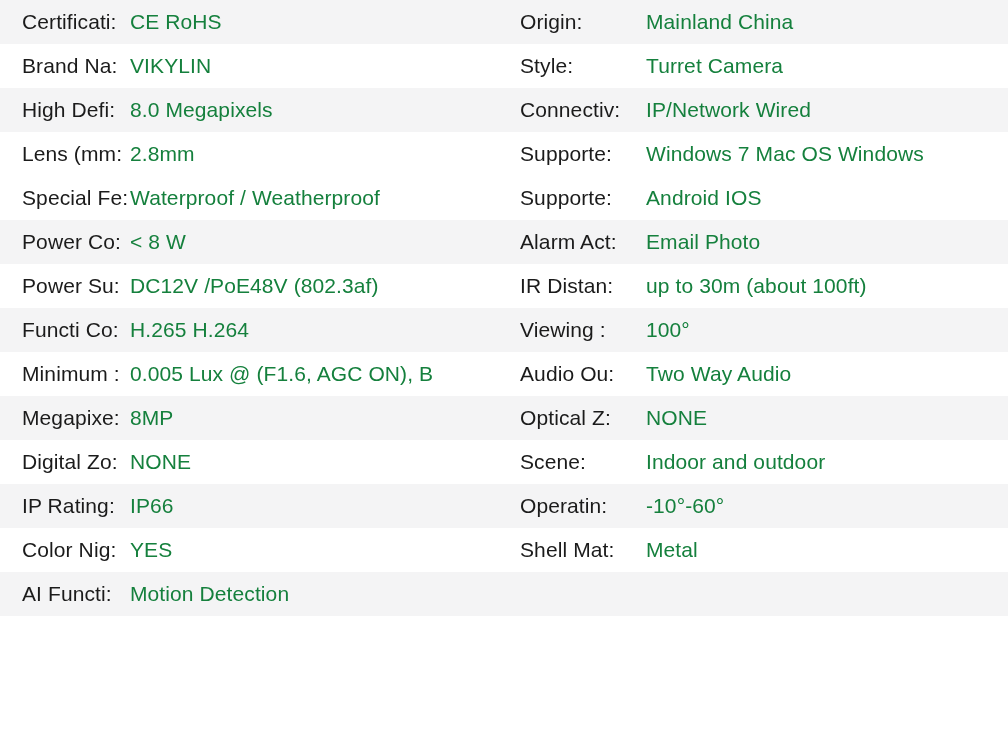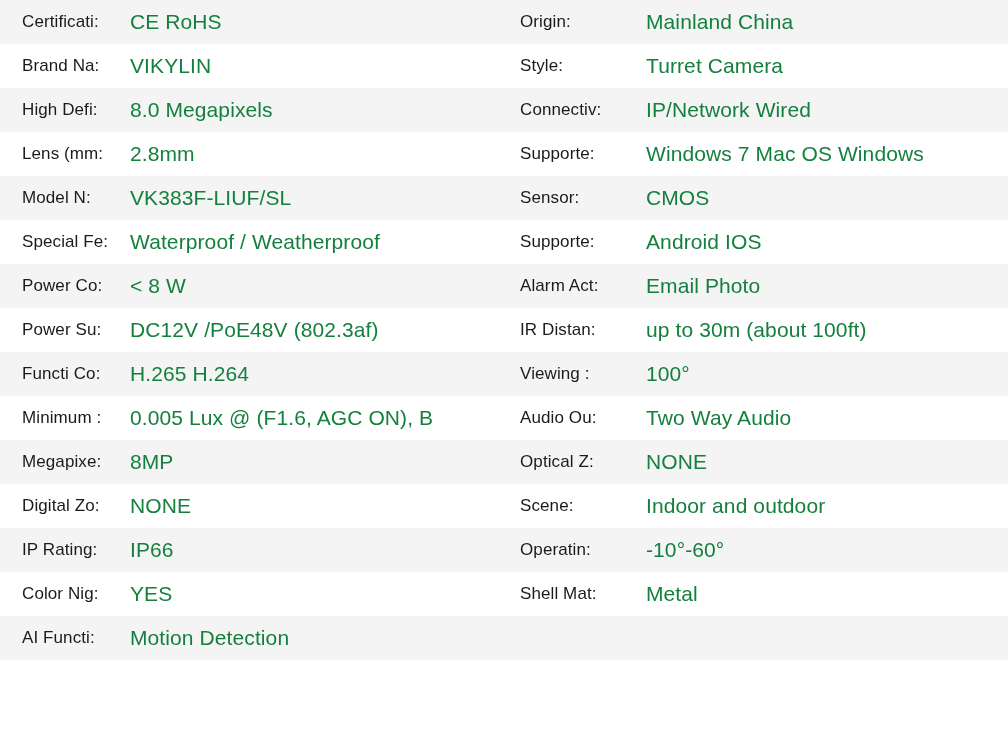--- a/index.html
+++ b/index.html
@@ -37,21 +37,21 @@
   }
 
   
   .col-left-label  { width: 128px;  }
   .col-left-value  { width: 376px;  }
   .col-right-label { width: 140px;  }
   .col-right-value { width: 364px;  }
 
   .label {
     display: block;
-    font-size: 17px;
+    font-size: 21px;
     line-height: 44px;
     color: #1b1b1b;
     font-weight: 400;
     letter-spacing: 0.1px;
     overflow: hidden;
     text-overflow: clip;
     white-space: nowrap;
   }
   .col-left-label .label  { padding-left: 22px; }
   .col-right-label .label { padding-left: 16px; }
@@ -124,34 +124,20 @@
         <td class="spec-cell col-left-value">
           <span class="value">2.8mm</span>
         </td>
         <td class="spec-cell col-right-label">
           <span class="label">Supporte:</span>
         </td>
         <td class="spec-cell col-right-value">
           <span class="value">Windows 7 Mac OS Windows</span>
         </td>
       </tr>
-      <tr class="spec-row stripe-gray">
-        <td class="spec-cell col-left-label">
-          <span class="label">Model N:</span>
-        </td>
-        <td class="spec-cell col-left-value">
-          <span class="value">VK383F-LIUF/SL</span>
-        </td>
-        <td class="spec-cell col-right-label">
-          <span class="label">Sensor:</span>
-        </td>
-        <td class="spec-cell col-right-value">
-          <span class="value">CMOS</span>
-        </td>
-      </tr>
       <tr class="spec-row stripe-white">
         <td class="spec-cell col-left-label">
           <span class="label">Special Fe:</span>
         </td>
         <td class="spec-cell col-left-value">
           <span class="value">Waterproof / Weatherproof</span>
         </td>
         <td class="spec-cell col-right-label">
           <span class="label">Supporte:</span>
         </td>

